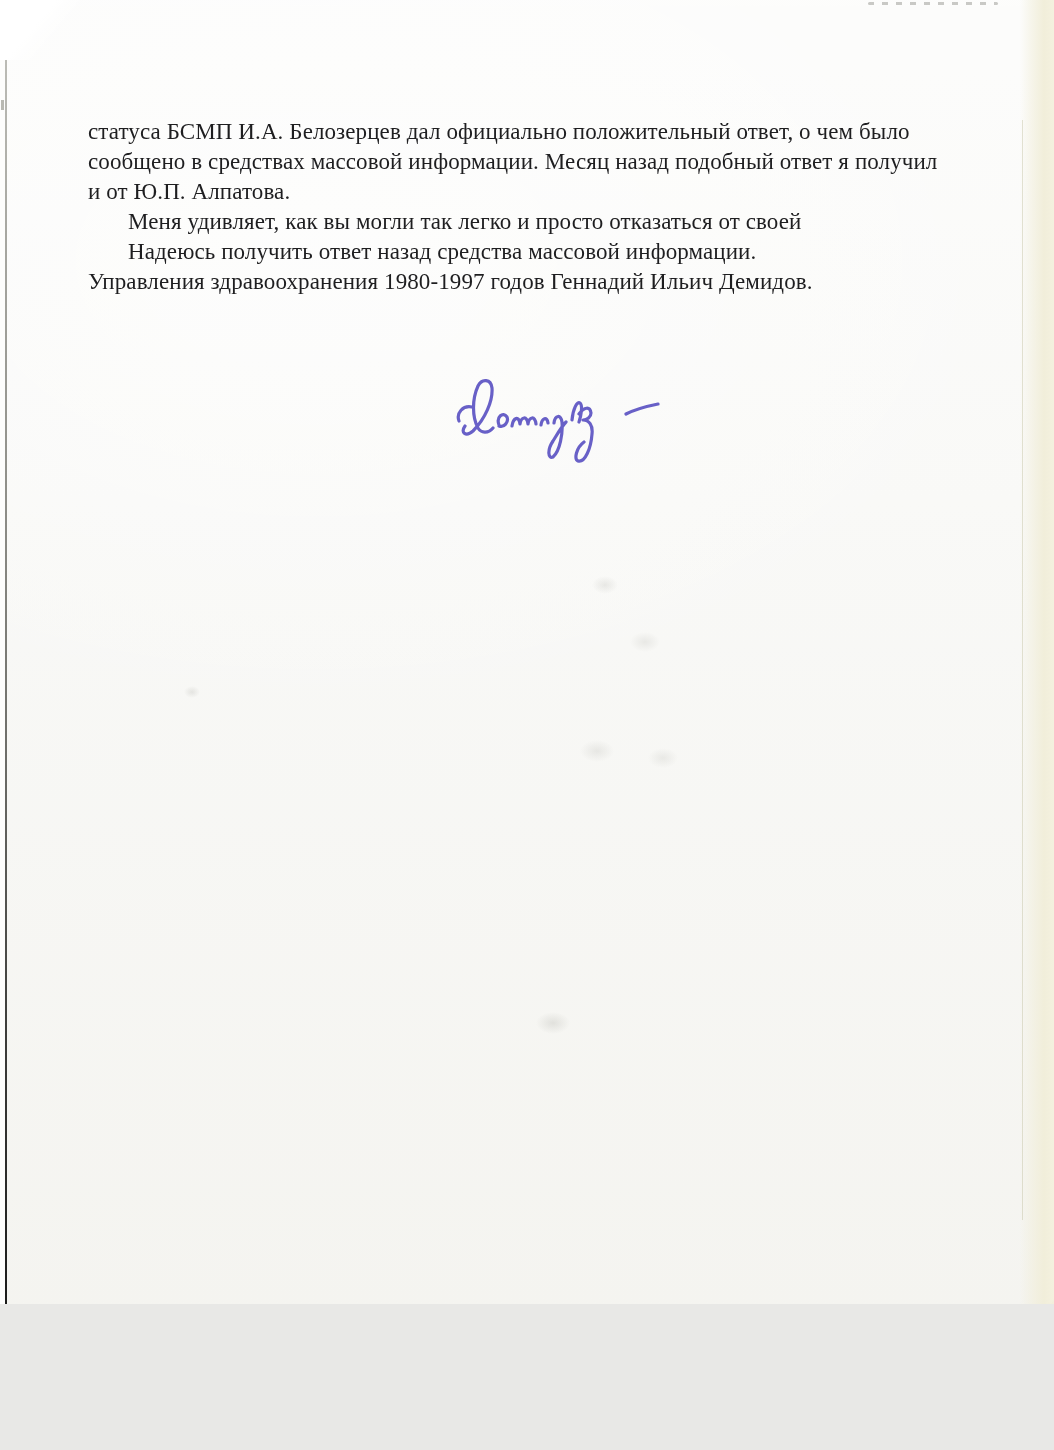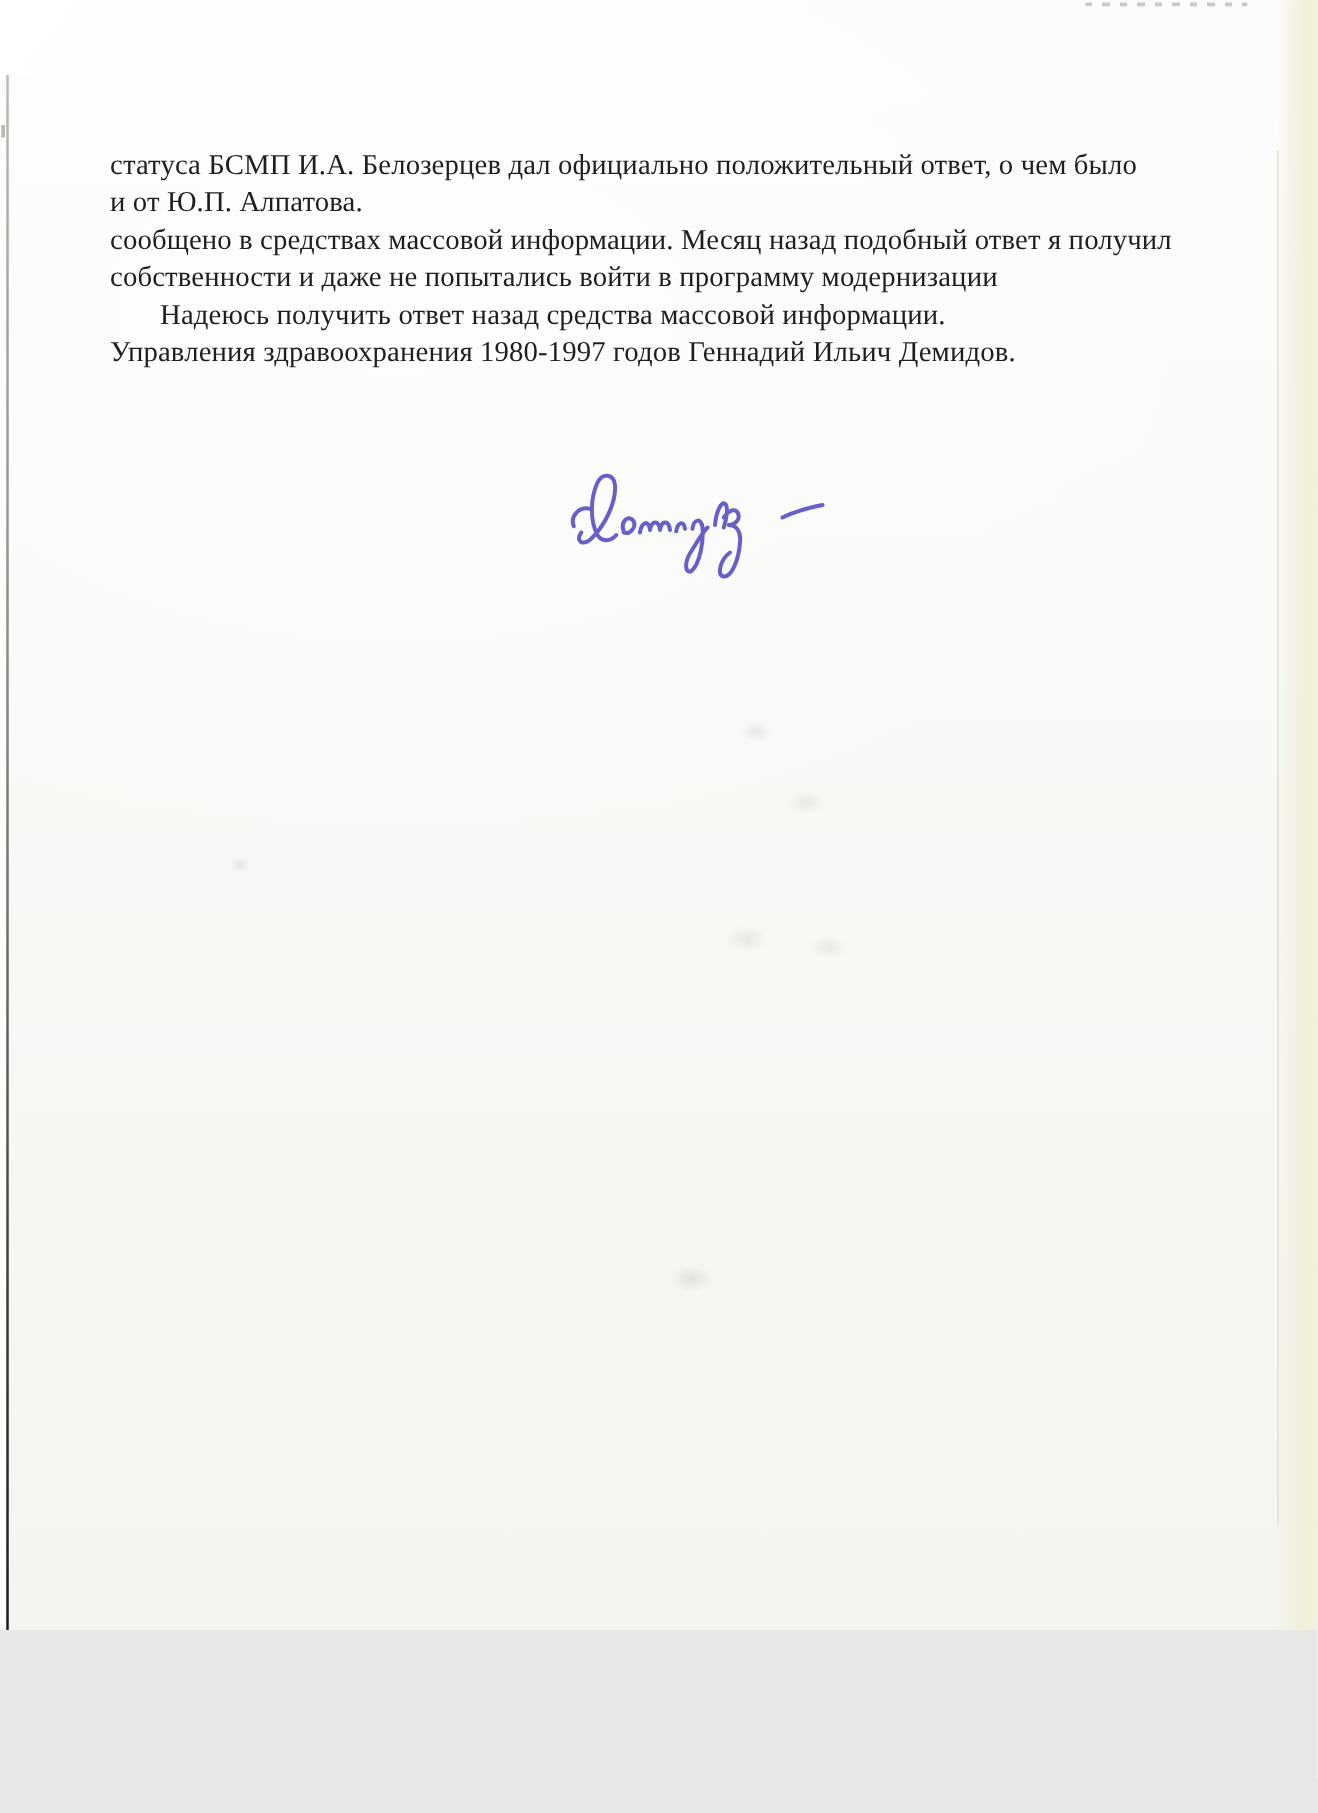--- a/index.html
+++ b/index.html
@@ -125,23 +125,23 @@
   <div class="corner-curl-bottomright"></div>
   <div class="speckle sp1"></div>
   <div class="speckle sp2"></div>
   <div class="speckle sp3"></div>
   <div class="speckle sp4"></div>
   <div class="speckle sp5"></div>
   <div class="speckle sp6"></div>
 
   <div class="letter-text">
     <div class="line">статуса БСМП И.А. Белозерцев дал официально положительный ответ, о чем было</div>
+    <div class="line">сообщено в средствах массовой информации. Месяц назад подобный ответ я получил</div>
     <div class="line">и от Ю.П. Алпатова.</div>
-    <div class="line">сообщено в средствах массовой информации. Месяц назад подобный ответ я получил</div>
-    <div class="line">собственности и даже не попытались войти в программу модернизации</div>
+    <div class="line indent">Меня удивляет, как вы могли так легко и просто отказаться от своей</div>
     <div class="line indent">Надеюсь получить ответ назад средства массовой информации.</div>
     <div class="line">Управления здравоохранения 1980-1997 годов Геннадий Ильич Демидов.</div>
   </div>
 
   <svg class="signature" viewBox="0 0 235 110" xmlns="http://www.w3.org/2000/svg" aria-hidden="true">
     <path d="M29,31 C20,29 13,37 16,45
              M22,50 C17,57 23,61 30,55 C42,43 50,25 49,12 C48,3 39,2 35,10 C29,23 29,41 35,52 C38,57 45,58 50,52
              M56,49 C53,41 60,35 64,41 C66,46 61,52 56,50
              M69,50 C70,42 76,39 77,48 C78,41 84,39 85,48 C86,41 92,39 93,48
              M98,49 C99,42 104,40 105,47

